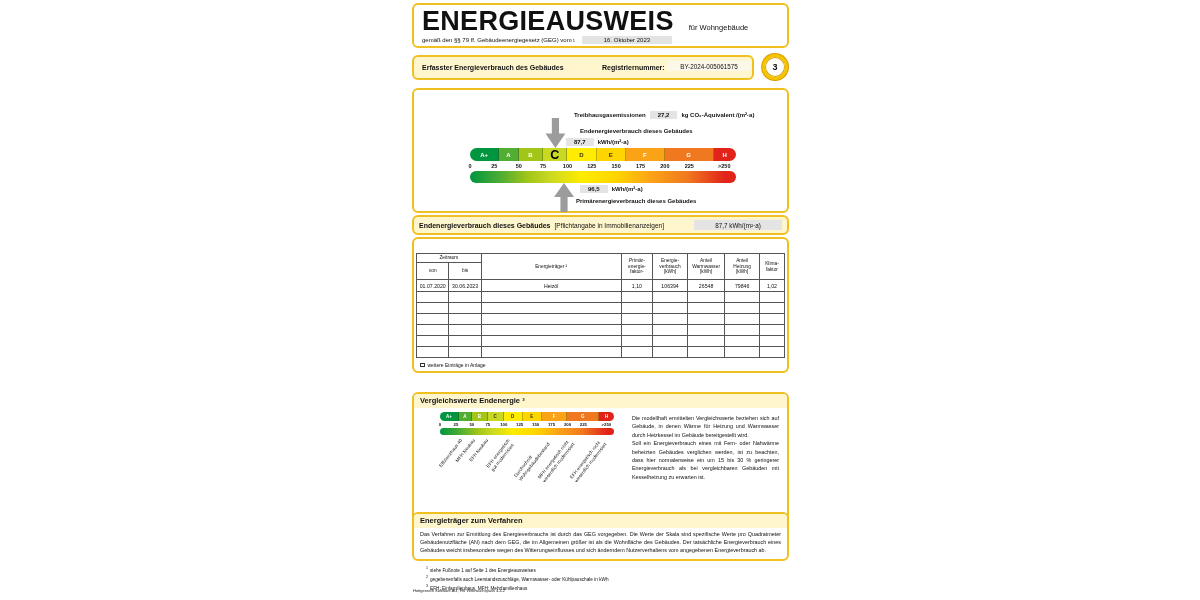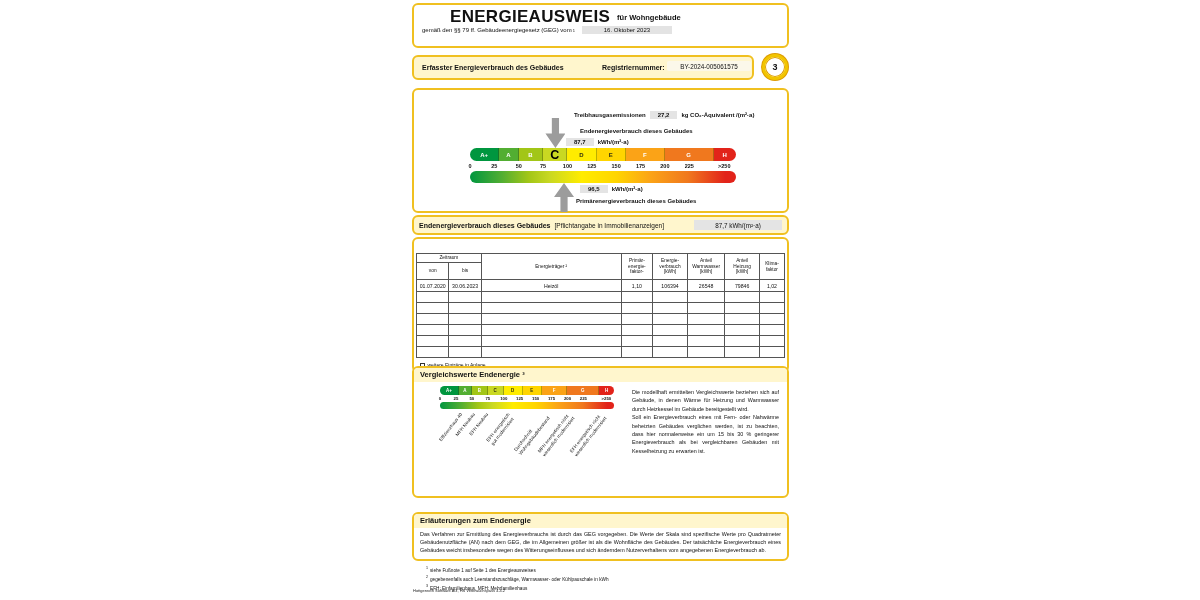--- a/index.html
+++ b/index.html
@@ -5,22 +5,22 @@
   html,body{margin:0;padding:0;background:#fff;width:1200px;height:600px;overflow:hidden;}
   *{box-sizing:border-box;}
   .doc{position:absolute;left:412px;top:0;width:377px;height:600px;
        font-family:"Liberation Sans","DejaVu Sans",sans-serif;color:#111;}
   .ybox{position:absolute;left:0;width:377px;border:2px solid #F0C020;border-radius:6px;background:#fff;}
   .strip{position:absolute;top:0;left:0;right:0;height:14px;background:#FFF6CD;border-radius:4px 4px 0 0;
          font-weight:bold;font-size:7.5px;line-height:14px;padding-left:6px;}
   
   .hdr{top:3px;height:45px;padding:3px 8px;}
   .hdr-title-row{display:flex;align-items:flex-end;}
-  .big-title{font-size:17px;font-weight:bold;line-height:1;letter-spacing:0.3px;margin-left:28px;}
-  .for-wohn{font-size:7.5px;font-weight:bold;margin-left:7px;padding-bottom:3px;}
+  .big-title{font-size:27px;font-weight:bold;line-height:1;letter-spacing:0.3px;}
+  .for-wohn{font-size:7.5px;font-weight:normal;margin-left:15px;padding-bottom:3px;}
   .law-row{display:flex;align-items:center;font-size:6px;margin-top:1px;}
   .law-row sup{font-size:4px;margin-left:1px;}
   .date-box{background:#E3E3E3;width:90px;text-align:center;padding:1px 0;margin-left:7px;}
   
   .meta{top:55px;height:25px;width:342px;background:#FFF6CD;}
   .meta-left{position:absolute;left:8px;top:0;line-height:21px;font-size:7px;font-weight:bold;}
   .meta-reg{position:absolute;left:188px;top:0;line-height:21px;font-size:7px;font-weight:bold;}
   .meta-val{position:absolute;left:253px;top:4px;width:84px;background:#FBF8EA;border-radius:2px;
             font-size:6.3px;text-align:center;padding:1.5px 0;}
   .page-circle{position:absolute;left:350px;top:54px;width:26px;height:26px;border-radius:50%;
@@ -67,21 +67,21 @@
   .vtable th,.vtable td{border:1px solid #555;font-weight:normal;text-align:center;vertical-align:middle;padding:0;}
   .vtable th{font-size:4.8px;line-height:1.25;}
   .vtable td{font-size:5.2px;height:11px;}
   .vtable thead tr.r1 th{height:9px;}
   .vtable thead tr.r2 th{height:17px;}
   .vtable tbody tr.datarow td{height:12px;}
   .pre{white-space:pre-line;}
   .chk-row{position:absolute;left:6px;bottom:3px;display:flex;align-items:center;gap:3px;font-size:5px;}
   .chk{width:4.5px;height:4.5px;border:0.8px solid #333;display:inline-block;background:#fff;}
   
-  .cmp{top:366px;height:132px;}
+  .cmp{top:392px;height:132px;}
   .cmp-chart{position:absolute;left:26px;top:18px;width:174px;height:98px;}
   .class-bar.small{top:0;height:9px;}
   .class-bar.small .seg span{font-size:4.5px;font-weight:bold;}
   .tick-row.small{top:10px;}
   .tick-row.small .tick{font-size:4.3px;}
   .grad-bar.g2{top:16px;height:7px;}
   .cmp-labels{position:absolute;left:0;right:0;top:25px;height:72px;}
   .cmp-label{position:absolute;top:0;width:0;height:0;}
   .cmp-label span{position:absolute;right:0;top:1px;display:inline-block;white-space:pre;
      transform:rotate(-52deg);transform-origin:100% 0;font-size:4.7px;line-height:1.3;color:#222;}
@@ -382,21 +382,21 @@
           </div>
         </div>
     </div>
     <div class="cmp-text" id="cmp-paras">
         <div class="cmp-para">Die modellhaft ermittelten Vergleichswerte beziehen sich auf Gebäude, in denen Wärme für Heizung und Warmwasser durch Heizkessel im Gebäude bereitgestellt wird.</div>
         <div class="cmp-para">Soll ein Energieverbrauch eines mit Fern- oder Nahwärme beheizten Gebäudes verglichen werden, ist zu beachten, dass hier normalerweise ein um 15 bis 30 % geringerer Energieverbrauch als bei vergleichbaren Gebäuden mit Kesselheizung zu erwarten ist.</div>
       </div>
   </div>
 
   <div class="ybox erl">
-    <div class="strip">Erläuterungen zum Endenergie</div>
+    <div class="strip">Energieträger zum Verfahren</div>
     <div class="erl-text">Das Verfahren zur Ermittlung des Energieverbrauchs ist durch das GEG vorgegeben. Die Werte der Skala sind spezifische Werte pro Quadratmeter Gebäudenutzfläche (AN) nach dem GEG, die im Allgemeinen größer ist als die Wohnfläche des Gebäudes. Der tatsächliche Energieverbrauch eines Gebäudes weicht insbesondere wegen des Witterungseinflusses und sich änderndem Nutzerverhaltens vom angegebenen Energieverbrauch ab.</div>
   </div>
 
   <div class="footnotes" id="footnote-list">
       <div class="fn-row"><sup>1</sup><span>siehe Fußnote 1 auf Seite 1 des Energieausweises</span></div>
       <div class="fn-row"><sup>2</sup><span>gegebenenfalls auch Leerstandszuschläge, Warmwasser- oder Kühlpauschale in kWh</span></div>
       <div class="fn-row"><sup>3</sup><span>EFH: Einfamilienhaus, MFH: Mehrfamilienhaus</span></div>
     </div>
   <div class="software">Hottgenroth Software AG, HS Verbrauchspass 4.4.2</div>
 </div>

